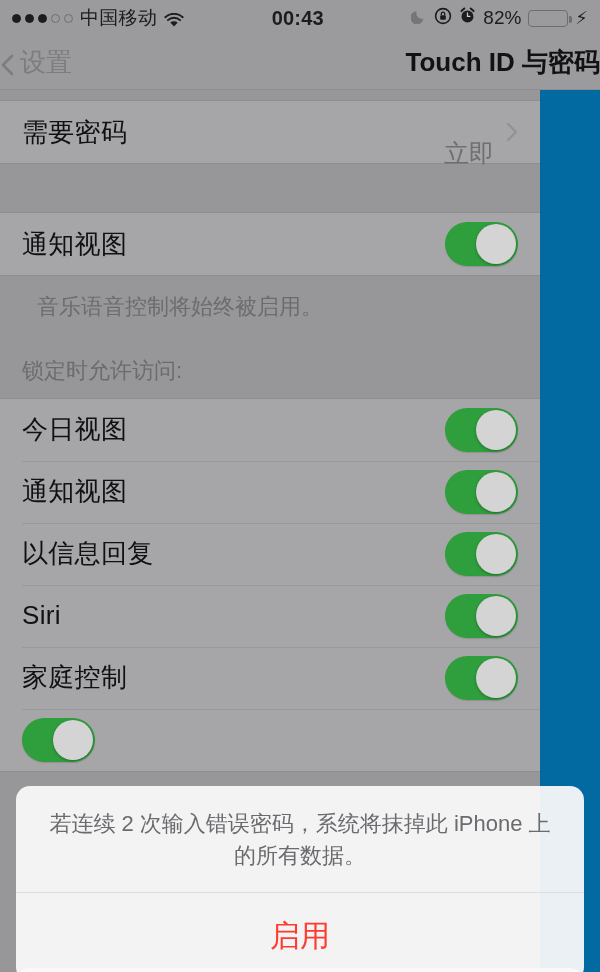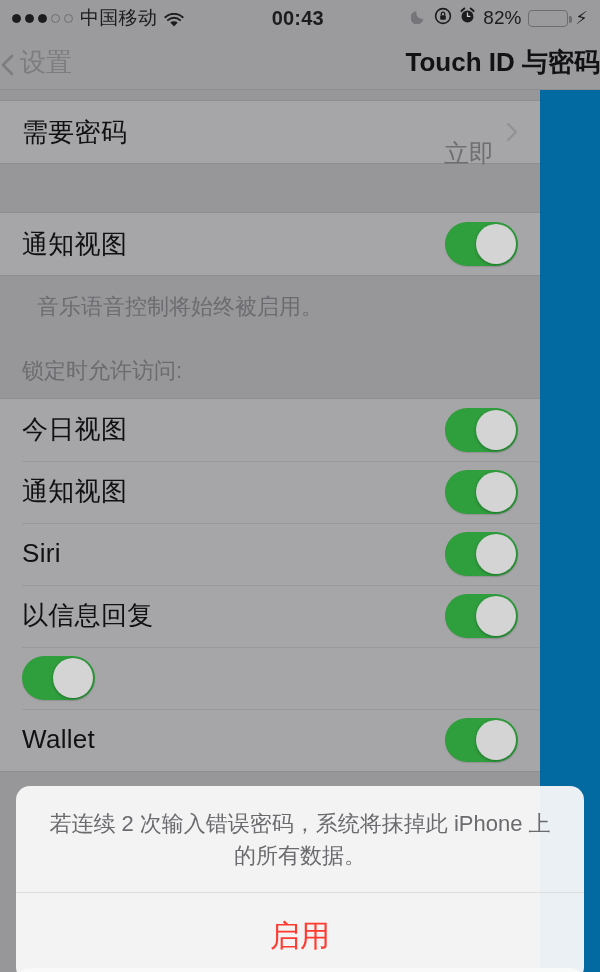--- a/index.html
+++ b/index.html
@@ -237,38 +237,38 @@
             <span class="knob"></span>
           </span>
       </div>
       <div class="row">
         <span class="row-label">通知视图</span>
         <span class="toggle">
             <span class="knob"></span>
           </span>
       </div>
       <div class="row">
+        <span class="row-label">以信息回复</span>
+        <span class="toggle">
+            <span class="knob"></span>
+          </span>
+      </div>
+      <div class="row">
         <span class="row-label">Siri</span>
         <span class="toggle">
             <span class="knob"></span>
           </span>
       </div>
       <div class="row">
-        <span class="row-label">以信息回复</span>
-        <span class="toggle">
-            <span class="knob"></span>
-          </span>
-      </div>
-      <div class="row">
-        <span class="toggle">
-            <span class="knob"></span>
-          </span>
-      </div>
-      <div class="row">
-        <span class="row-label">Wallet</span>
+        <span class="row-label">家庭控制</span>
+        <span class="toggle">
+            <span class="knob"></span>
+          </span>
+      </div>
+      <div class="row">
         <span class="toggle">
             <span class="knob"></span>
           </span>
       </div>
     </div>
   </div>
 
   <div class="sheet sheet-a">
     <div class="sheet-msg">若连续 2 次输入错误密码，系统将抹掉此 iPhone 上的所有数据。</div>
     <div class="sheet-btn">启用</div>

